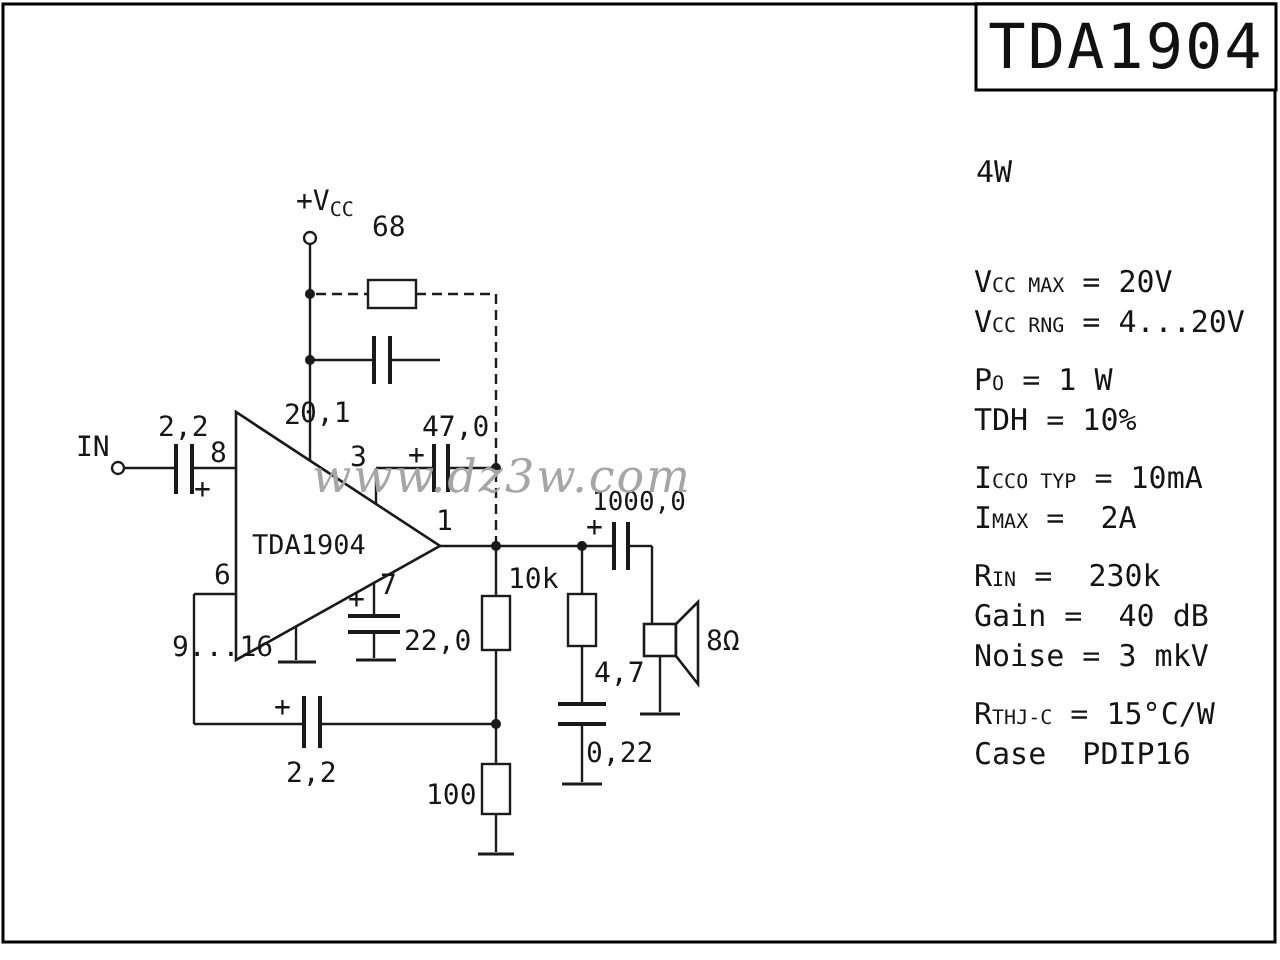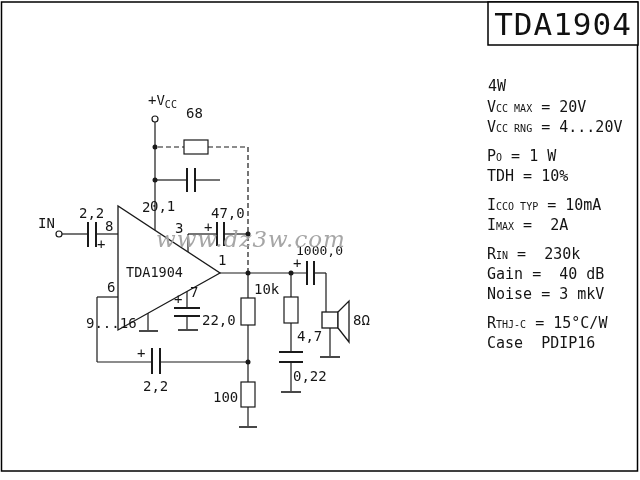--- a/index.html
+++ b/index.html
@@ -8,21 +8,21 @@
   svg text{font-family:"DejaVu Sans Mono",monospace;fill:#161616;font-size:14px;}
   svg .small{font-size:13px;}
   svg .chiplbl{font-size:13.5px;}
   svg .svgsub{font-size:10px;}
   .chip-title{position:absolute;left:488px;top:2px;width:150px;height:43px;
               display:flex;align-items:center;justify-content:center;
               font-size:31px;letter-spacing:1px;color:#111;white-space:nowrap;}
   .subtitle{position:absolute;left:488px;top:56px;width:150px;text-align:center;
             font-size:15px;white-space:nowrap;}
   .power{position:absolute;left:488px;top:77px;width:150px;text-align:left;font-size:15px;}
-  .specs{position:absolute;left:487px;top:97px;font-size:15px;}
+  .specs{position:absolute;left:487px;top:131px;font-size:15px;}
   .spec-group{margin-bottom:9px;}
   .spec-line{height:20px;line-height:20px;white-space:pre;}
   .sub{font-size:10px;}
   .watermark{position:absolute;left:156px;top:226px;font-family:"DejaVu Serif",serif;
              font-style:italic;font-size:23px;color:#a6a6a6;letter-spacing:1px;
              pointer-events:none;}
 </style>
 </head>
 <body>
 

